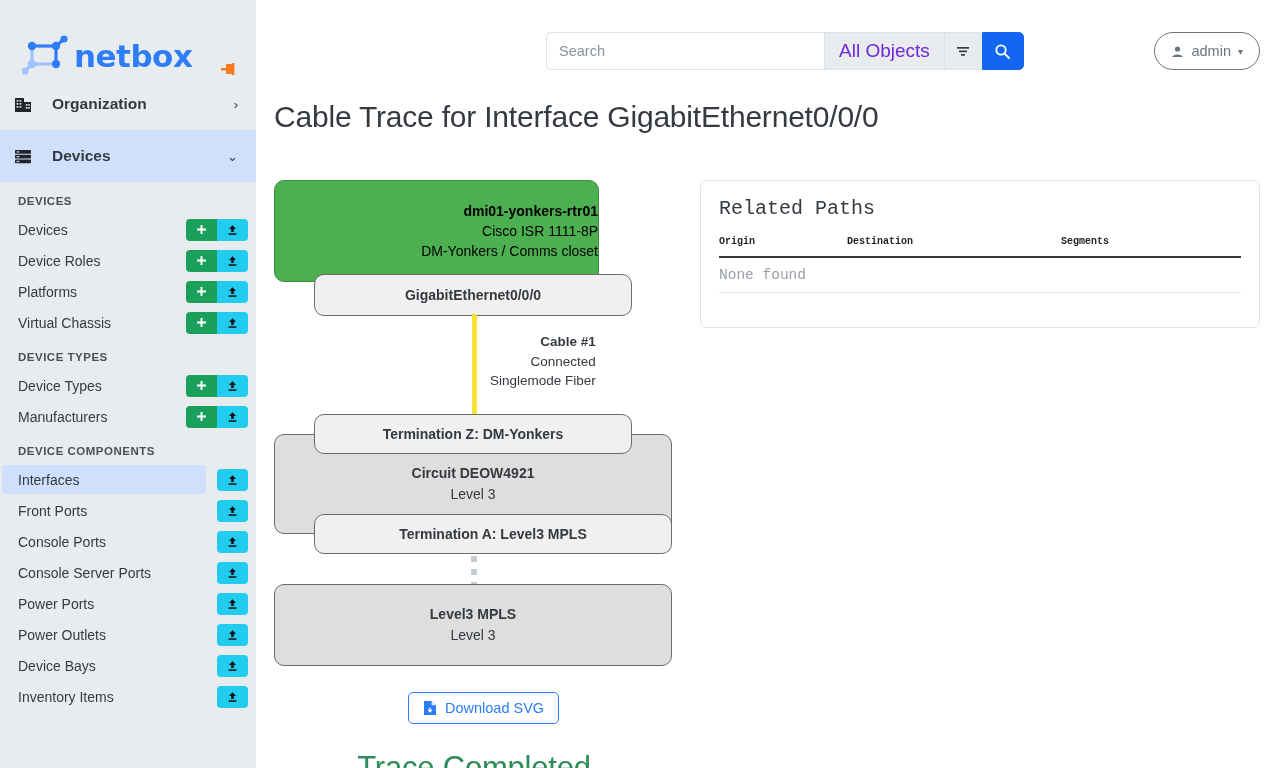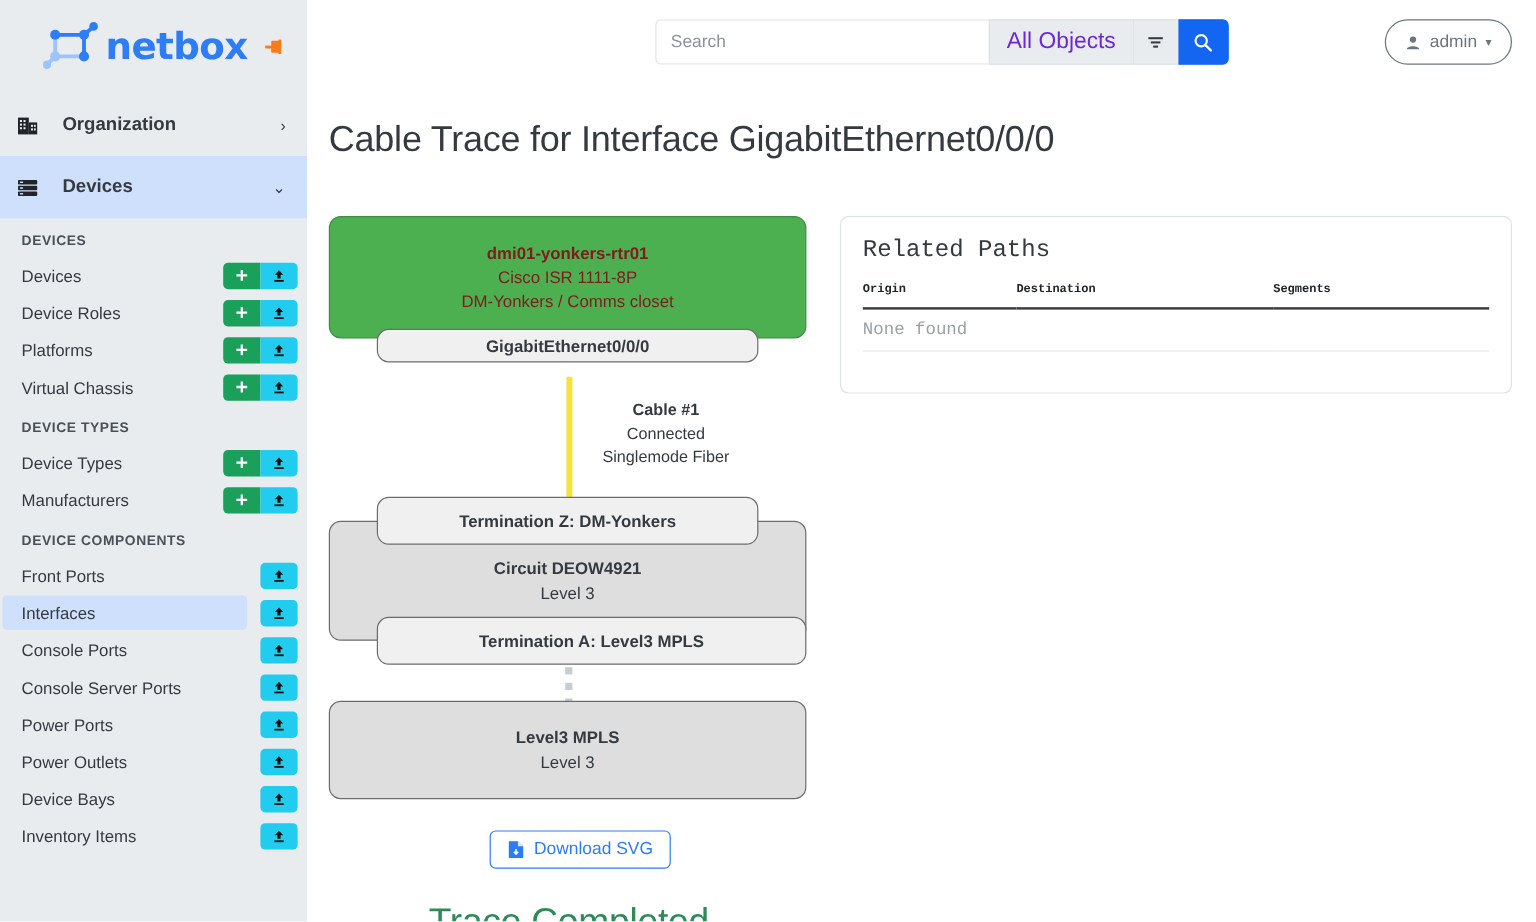--- a/index.html
+++ b/index.html
@@ -16,22 +16,22 @@
 
   
   .sidebar {
     width: 256px; min-width: 256px; height: 768px;
     background: #e9ecef;
     overflow: hidden;
     position: relative;
   }
   .brand-row {
     height: 78px;
-    display: flex; align-items: center;
-    padding: 0 18px 0 36px;
+    display: flex; align-items: flex-end;
+    padding: 0 18px 0 22px;
   }
   .brand-logo { display: flex; align-items: center; gap: 6px; }
   .brand-mark { width: 46px; height: 44px; display:block; }
   .brand-word {
     font-size: 31px; font-weight: 700; color: #2f7df6;
     letter-spacing: -0.5px; line-height: 1;
     font-family: "DejaVu Sans", sans-serif;
   }
   .pin-icon { margin-left: auto; width: 18px; height: 18px; display:block; }
 
@@ -80,21 +80,21 @@
   .sq-add { background: #1aa05a; color:#fff; border-radius: 4px 0 0 4px; }
   .sq-up  { background: #22ccee; color:#111; border-radius: 0 4px 4px 0; }
   .sq-up.only { border-radius: 4px; }
   .sq-btn svg { display:block; }
 
   
   .main { flex: 1; height: 768px; overflow: hidden; position: relative; background:#fff; }
 
   .topbar {
     height: 70px;
-    display: flex; align-items: center;
+    display: flex; align-items: flex-end;
     padding: 0 20px;
   }
   .searchwrap { display: flex; margin: 0 auto 0 270px; height: 38px; }
   .search-input {
     width: 278px; height: 38px;
     border: 1px solid #dee2e6; border-right: 0;
     border-radius: 5px 0 0 5px;
     padding: 0 12px; font-size: 14.5px; color:#212529;
     background: #fff; outline: none;
     font-family: "Liberation Sans", sans-serif;
@@ -138,32 +138,33 @@
 
   .node {
     position: absolute;
     border: 1px solid #5a5a5a;
     border-radius: 10px;
     display: flex; flex-direction: column;
     align-items: center; justify-content: center;
     text-align: center;
   }
   .node-device {
-    left: 0; top: 0; width: 398px; height: 102px;
+    left: 0; top: 0; width: 325px; height: 102px;
     background: #4caf50; border-color:#3d8c41;
-    color: #7f1d1d;
+    color: #000000;
+    align-items: flex-end;
   }
   .node-device .l1 { font-size: 14px; font-weight: 700; line-height: 1.45; }
   .node-device .l2, .node-device .l3 { font-size: 14px; font-weight: 400; line-height: 1.45; }
 
   .node-term {
     background: #f0f0f0; border-color:#6c6c6c;
     color: #343a40; font-size: 14px; font-weight: 700;
   }
-  .term-iface { left: 40px; top: 94px; width: 318px; height: 28px; }
+  .term-iface { left: 40px; top: 94px; width: 318px; height: 42px; }
   .term-z     { left: 40px; top: 234px; width: 318px; height: 40px; }
   .term-a     { left: 40px; top: 334px; width: 358px; height: 40px; }
 
   .node-circuit {
     left: 0; top: 254px; width: 398px; height: 100px;
     background: #dedede; border-color:#6c6c6c; color:#343a40;
   }
   .node-circuit .c1 { font-size: 14px; font-weight: 700; line-height:1.5; }
   .node-circuit .c2 { font-size: 14px; font-weight: 400; line-height:1.5; }
 
@@ -173,21 +174,21 @@
   }
   .node-provider .p1 { font-size: 14px; font-weight: 700; line-height:1.5; }
   .node-provider .p2 { font-size: 14px; font-weight: 400; line-height:1.5; }
 
   .cable-line {
     position: absolute; left: 198px; top: 134px;
     width: 5px; height: 100px; background: #f7e23c;
   }
   .cable-label {
     position: absolute; left: 216px; top: 152px;
-    text-align: center; line-height: 1.45; margin-left: 12px;
+    text-align: right; line-height: 1.45;
   }
   .cable-label .cl1 { font-size: 13.5px; font-weight: 700; color:#343a40; }
   .cable-label .cl2, .cable-label .cl3 { font-size: 13.5px; font-weight: 400; color:#343a40; }
 
   .dots { position: absolute; left: 197px; top: 376px; }
   .dots span {
     display:block; width: 6px; height: 6px;
     background: #c6ccd3; margin-bottom: 7px;
   }
 
@@ -387,34 +388,34 @@
           <svg width="11" height="12" viewBox="0 0 11 12">
               <path d="M5.5 1.2 L9 5 H6.8 V8 H4.2 V5 H2 Z" fill="#111"></path>
               <rect x="1.6" y="9.3" width="7.8" height="1.5" fill="#111"></rect>
             </svg>
         </button>
       </span>
     </div>
 
     <div class="section-title">Device Components</div>
 
-    <div class="nav-item">
-      <span class="ni-label">Front Ports</span>
-      <span class="btn-pair">
-        <button class="sq-btn sq-up only">
-          <svg width="11" height="12" viewBox="0 0 11 12">
-              <path d="M5.5 1.2 L9 5 H6.8 V8 H4.2 V5 H2 Z" fill="#111"></path>
-              <rect x="1.6" y="9.3" width="7.8" height="1.5" fill="#111"></rect>
-            </svg>
-        </button>
-      </span>
-    </div>
     <div class="nav-item selected">
       <span class="ni-hl"></span>
       <span class="ni-label">Interfaces</span>
+      <span class="btn-pair">
+        <button class="sq-btn sq-up only">
+          <svg width="11" height="12" viewBox="0 0 11 12">
+              <path d="M5.5 1.2 L9 5 H6.8 V8 H4.2 V5 H2 Z" fill="#111"></path>
+              <rect x="1.6" y="9.3" width="7.8" height="1.5" fill="#111"></rect>
+            </svg>
+        </button>
+      </span>
+    </div>
+    <div class="nav-item">
+      <span class="ni-label">Front Ports</span>
       <span class="btn-pair">
         <button class="sq-btn sq-up only">
           <svg width="11" height="12" viewBox="0 0 11 12">
               <path d="M5.5 1.2 L9 5 H6.8 V8 H4.2 V5 H2 Z" fill="#111"></path>
               <rect x="1.6" y="9.3" width="7.8" height="1.5" fill="#111"></rect>
             </svg>
         </button>
       </span>
     </div>
     <div class="nav-item">

